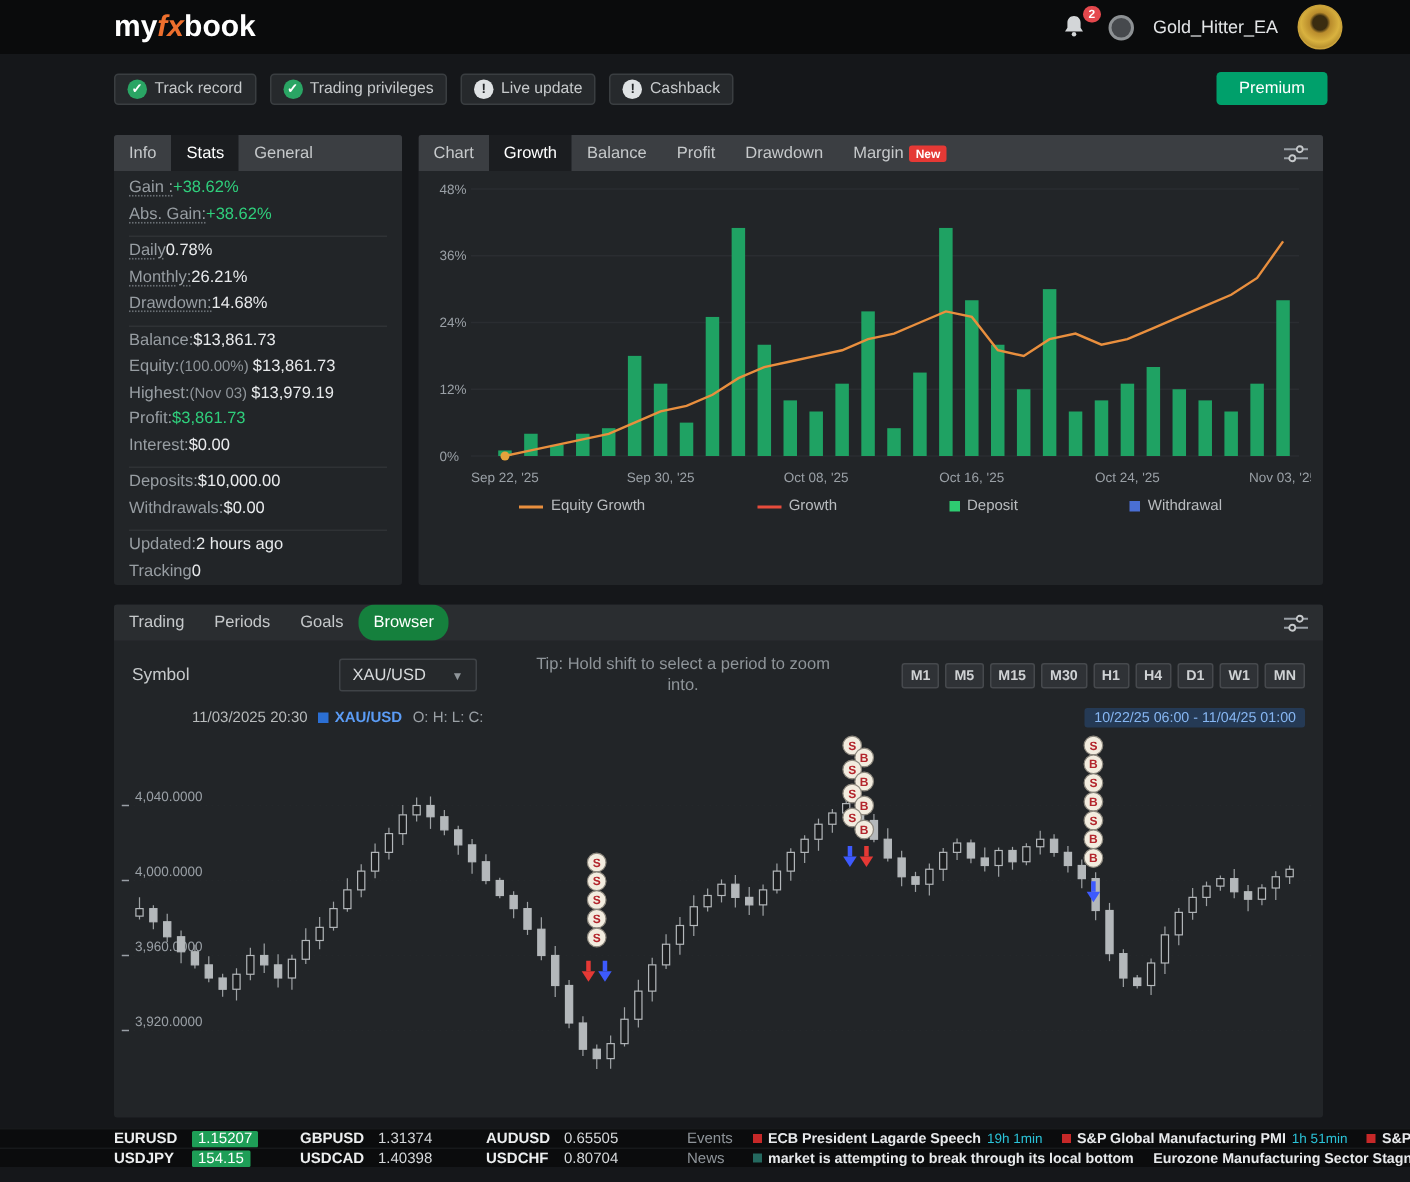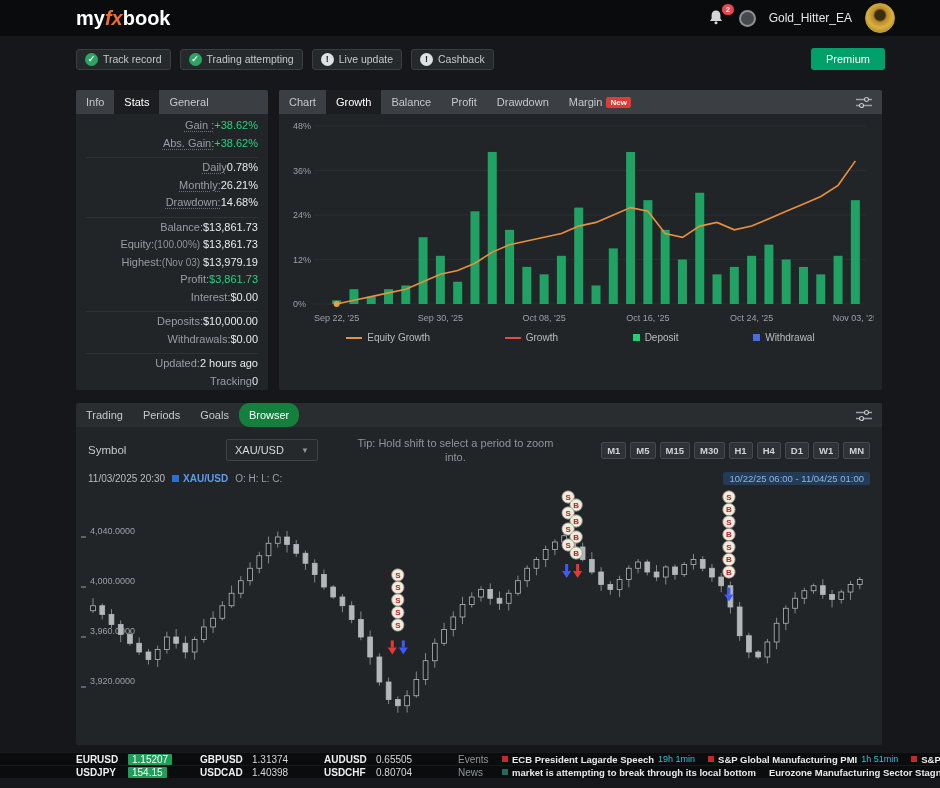--- a/index.html
+++ b/index.html
@@ -63,21 +63,21 @@
   }
   .tab.active { background:#1b1d20; color:#ffffff; }
   .panel-top.dark .tab.active { background:#15803d;border-radius:11px; }
   .new-badge {
     background:#e53935; color:#fff; font-size:8px; padding:1px 4px;
     border-radius:2px; font-weight:bold;
   }
   .sliders { cursor:pointer; }
   .stats-panel { width:192px; height:300px; flex:none; overflow:hidden; }
   .stats-rows { padding:5px 10px 0; }
-  .srow { display:flex; justify-content:flex-end; align-items:baseline; height:17.5px; font-size:11px; }
+  .srow { display:flex; justify-content:flex-start; align-items:baseline; height:17.5px; font-size:11px; }
   .lab { color:#989ea3; }
   .lab.u { text-decoration:underline dotted; text-decoration-color:#6a7075; text-underline-offset:2px; }
   .val { color:#e8eaec; }
   .val.green { color:#2fcf7c; }
   .vpfx { color:#8f959a; font-size:10px; }
   .ssep { border-top:1px solid #2f3235; margin:3px 0; }
   .growth-panel { flex:1; height:300px; overflow:hidden; }
   #growth-chart { display:block; margin:4px auto 0; }
   svg text { font-family:"Liberation Sans", sans-serif; }
   .legend { display:flex; justify-content:space-around; padding:2px 30px 0; font-size:10px; color:#b9bcbf; }
@@ -93,21 +93,21 @@
     background:#26292c; border:1px solid #3f4347; border-radius:2px;
     padding:4px 8px; font-size:11px; color:#d6d9db; cursor:pointer;
   }
   .caret { color:#8f959a; font-size:8px; }
   .tip { width:218px; margin:0 auto; text-align:center; color:#8f959a; font-size:11px; line-height:1.3; }
   .timeframes { display:flex; gap:4px; margin-left:auto; }
   .tf {
     background:#2f3236; border:1px solid #46494d; color:#cfd2d4;
     font-size:9.5px; padding:2px 5px; border-radius:2px; cursor:pointer; font-family:inherit;font-weight:bold;
   }
-  .candle-header { display:flex; justify-content:space-between; align-items:center; padding:0 12px; height:16px; font-size:10px; }
+  .candle-header { display:flex; justify-content:space-between; align-items:center; padding:0 12px; height:16px; font-size:10px;margin-left:40px; }
   .ch-left { display:flex; align-items:center; gap:7px; }
   .ch-dt { color:#b9bcbd; }
   .blue-sq { width:7px; height:7px; background:#2b6fd4; display:inline-block; margin-right:4px; }
   .ch-sym { color:#5b9cf5; font-weight:bold; display:flex; align-items:center; }
   .ch-ohlc { color:#9aa0a5; }
   .ch-range { color:#86b6f2; background:rgba(43,84,140,.45); padding:1px 6px; border-radius:2px; font-size:9.5px; }
   #candle-chart { display:block; margin:2px auto 0; }
   .ticker { margin-top:7px; background:#0b0c0d; }
   .t-row {
     display:flex; align-items:center; height:13px; padding-left:76px;
@@ -145,21 +145,21 @@
   </header>
 
   <div class="badgebar">
     <div class="badges" id="badges">
         <div class="badge">
           <span class="bicon check">✓</span>
           <span class="blabel">Track record</span>
         </div>
         <div class="badge">
           <span class="bicon check">✓</span>
-          <span class="blabel">Trading attempting</span>
+          <span class="blabel">Trading privileges</span>
         </div>
         <div class="badge">
           <span class="bicon info">!</span>
           <span class="blabel">Live update</span>
         </div>
         <div class="badge">
           <span class="bicon info">!</span>
           <span class="blabel">Cashback</span>
         </div>
       </div>

